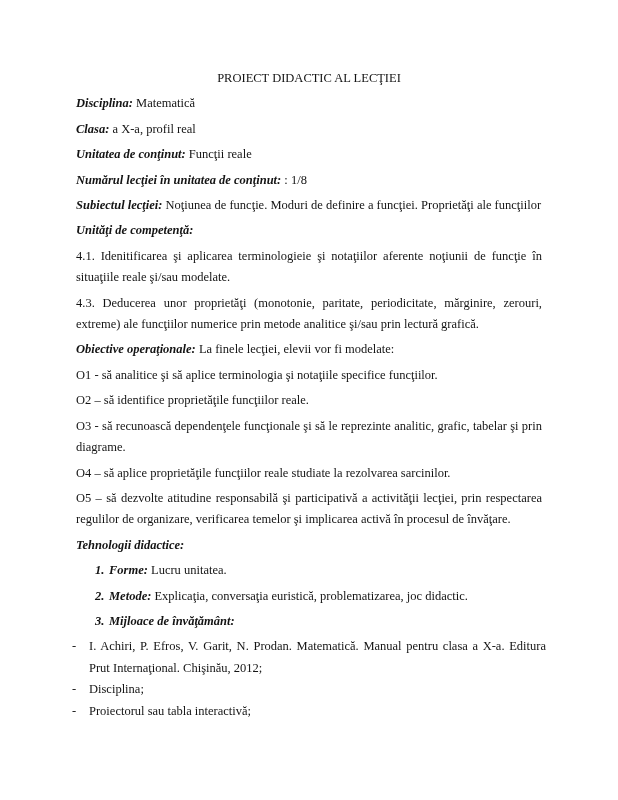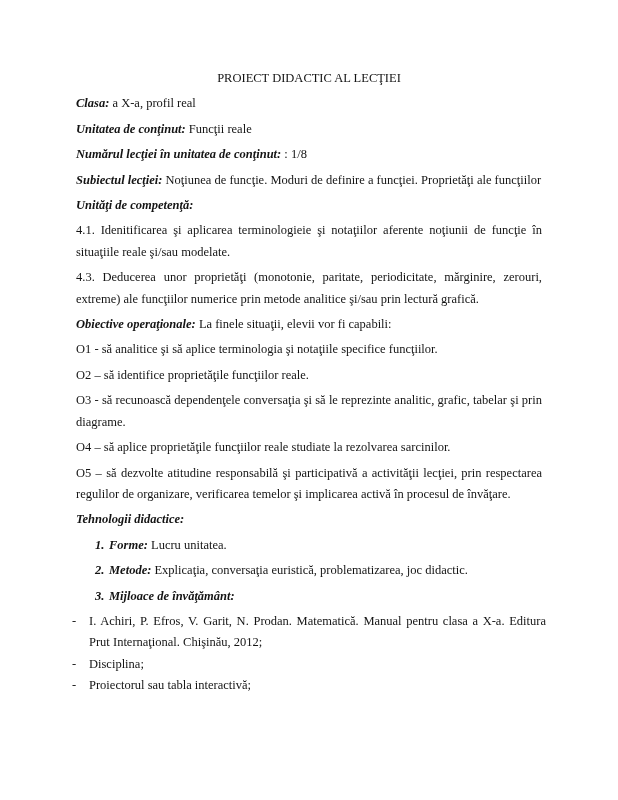--- a/index.html
+++ b/index.html
@@ -55,39 +55,40 @@
     flex: 1;
   }
 </style>
 </head>
 <body>
 
 <div class="page">
 
   <p class="title">PROIECT DIDACTIC AL LECŢIEI</p>
 
+  <p class="line"><span class="lbl">Disciplina:</span> <span>Matematică</span></p>
 
   <p class="line"><span class="lbl">Clasa:</span> <span>a X-a, profil real</span></p>
 
   <p class="line"><span class="lbl">Unitatea de conţinut:</span> <span>Funcţii reale</span></p>
 
   <p class="line"><span class="lbl">Numărul lecţiei în unitatea de conţinut:</span> <span>: 1/8</span></p>
 
   <p class="line just"><span class="lbl">Subiectul lecţiei:</span> <span>Noţiunea de funcţie. Moduri de definire a funcţiei. Proprietăţi ale funcţiilor</span></p>
 
   <p class="line"><span class="lbl">Unităţi de competenţă:</span></p>
 
   <p class="just">4.1. Idenitificarea şi aplicarea terminologieie şi notaţiilor aferente noţiunii de funcţie în situaţiile reale şi/sau modelate.</p>
   <p class="just">4.3. Deducerea unor proprietăţi (monotonie, paritate, periodicitate, mărginire, zerouri, extreme) ale funcţiilor numerice prin metode analitice şi/sau prin lectură grafică.</p>
 
-  <p class="line"><span class="lbl">Obiective operaţionale:</span> <span>La finele situaţii, elevii vor fi capabili:</span></p>
+  <p class="line"><span class="lbl">Obiective operaţionale:</span> <span>La finele lecţiei, elevii vor fi modelate:</span></p>
 
   <p class="just">O1 - să analitice şi să aplice terminologia şi notaţiile specifice funcţiilor.</p>
   <p class="just">O2 – să identifice proprietăţile funcţiilor reale.</p>
-  <p class="just">O3 - să recunoască dependenţele conversaţia şi să le reprezinte analitic, grafic, tabelar şi prin diagrame.</p>
+  <p class="just">O3 - să recunoască dependenţele funcţionale şi să le reprezinte analitic, grafic, tabelar şi prin diagrame.</p>
   <p class="just">O4 – să aplice proprietăţile funcţiilor reale studiate la rezolvarea sarcinilor.</p>
   <p class="just">O5 – să dezvolte atitudine responsabilă şi participativă a activităţii lecţiei, prin respectarea regulilor de organizare, verificarea temelor şi implicarea activă în procesul de învăţare.</p>
 
 
   <p class="line"><span class="lbl">Tehnologii didactice:</span></p>
 
   <p class="num-row"><span class="num">1.</span><span class="lbl">Forme:</span> <span>Lucru unitatea.</span></p>
 
   <p class="num-row"><span class="num">2.</span><span class="lbl">Metode:</span> <span>Explicaţia, conversaţia euristică, problematizarea, joc didactic.</span></p>
 

